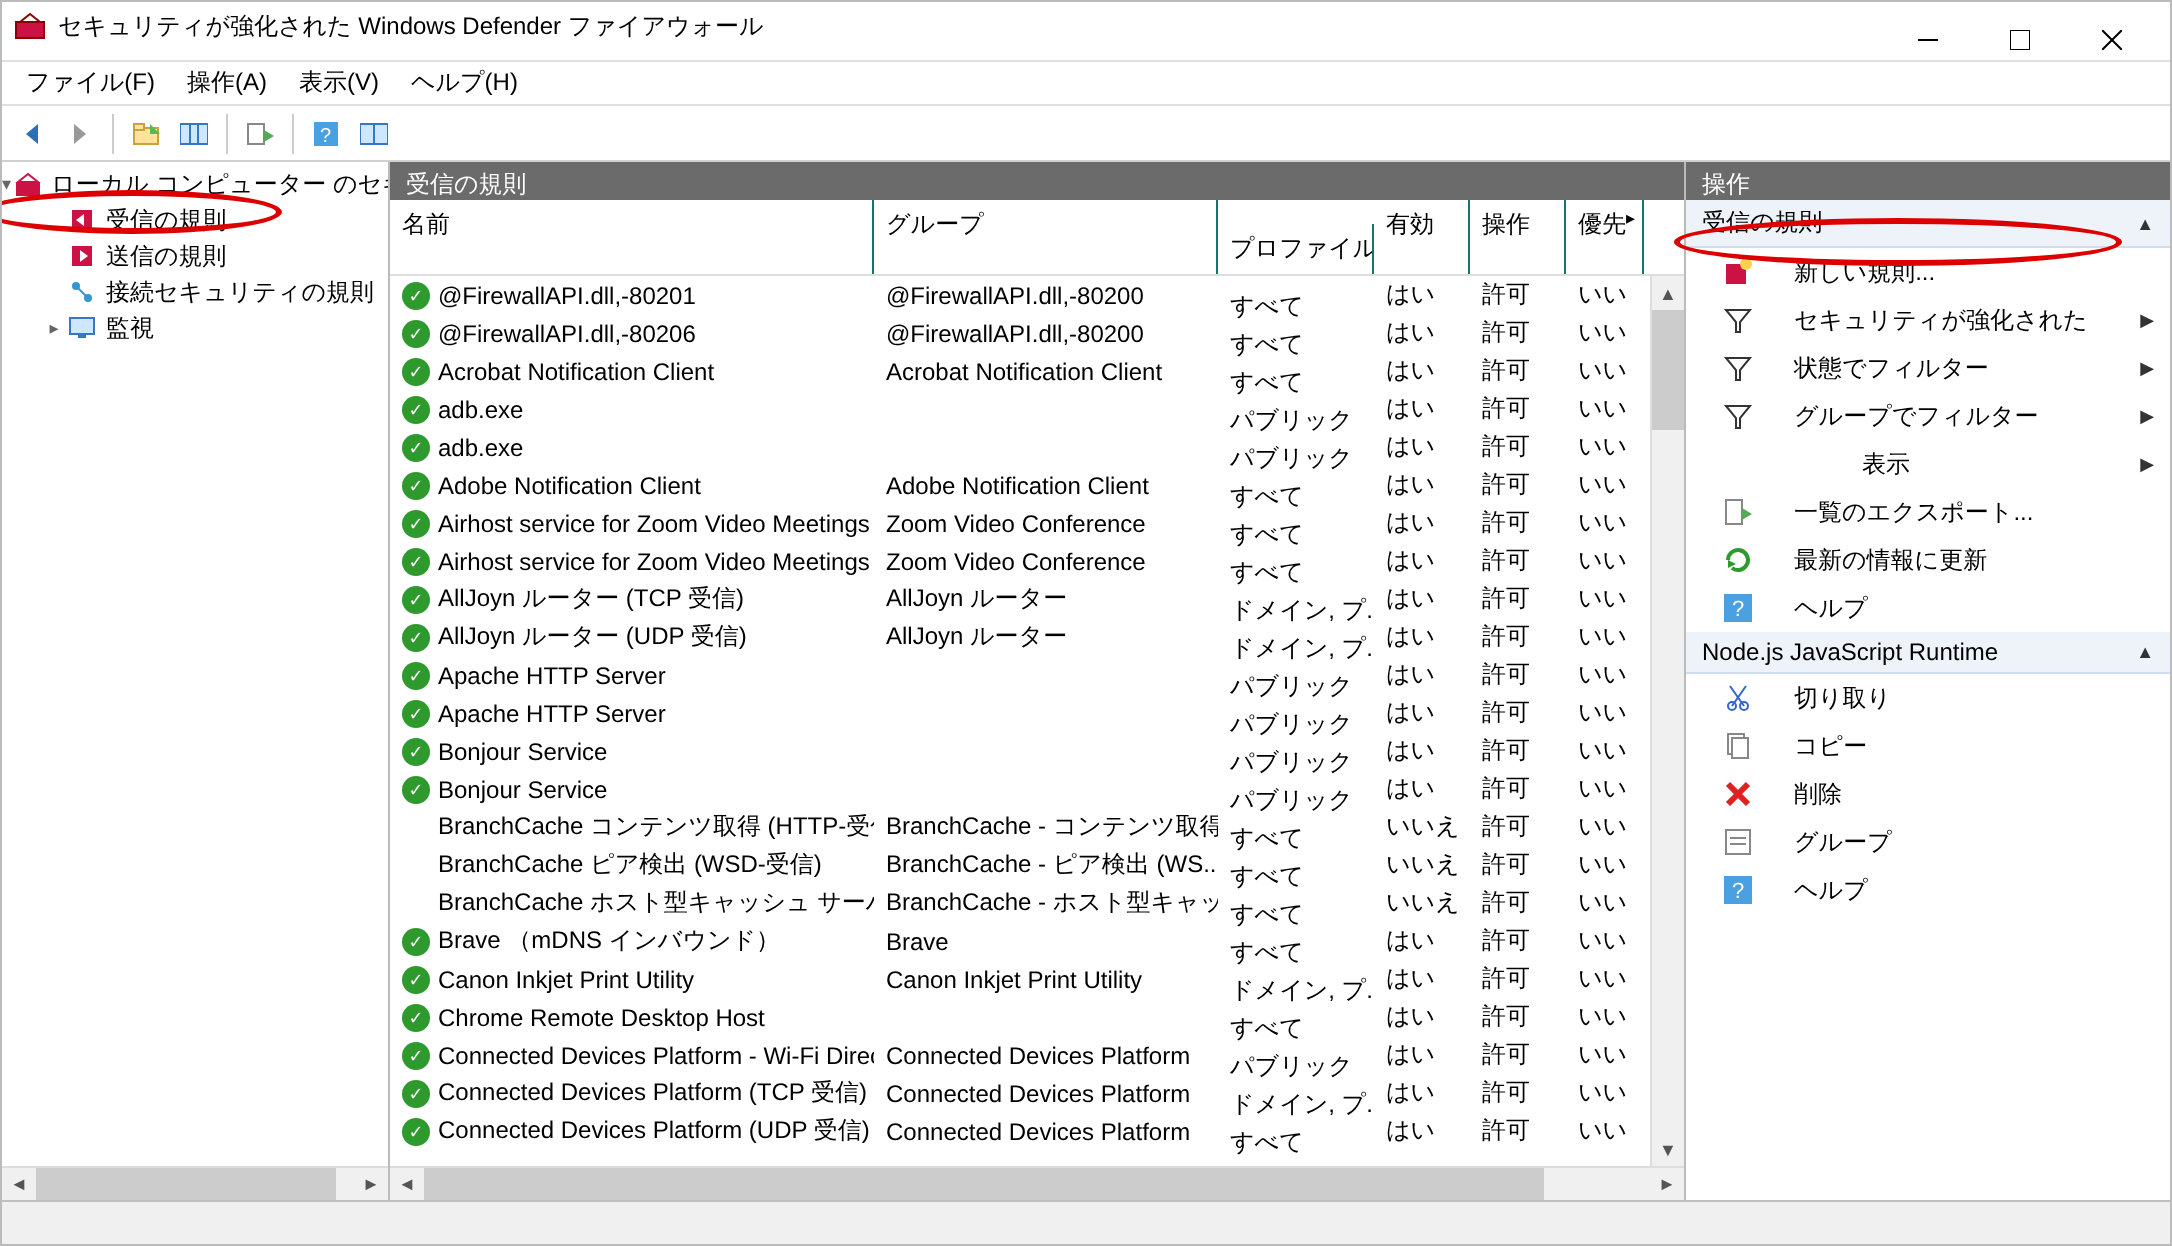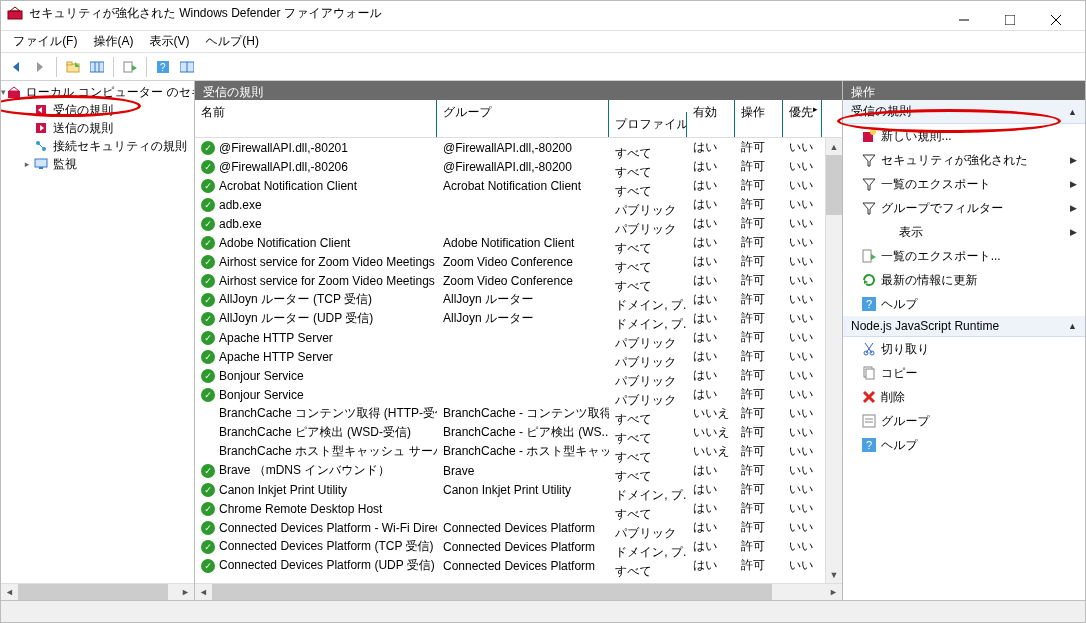--- a/index.html
+++ b/index.html
@@ -59,23 +59,23 @@
 .scrollh .sbtn { width: 17px; display: flex; align-items: center; justify-content: center; cursor: pointer; color: #555; font-size: 9px; }
 .scrollh .strack { flex: 1; position: relative; }
 .scrollh .sthumb { position: absolute; top: 0; bottom: 0; left: 0; width: 120px; background: #ccc; }
 .listbody { display: flex; flex: 1; overflow: hidden; }
 
 
 .actcol { width: 242px; display: flex; flex-direction: column; background: #fff; position: relative; }
 .acthdr { background: #6b6b6b; color: #fff; padding: 3px 8px; height: 19px; }
 .actgrp { background: #eef3fa; border-bottom: 1px solid #d0ddf0; padding: 3px 8px; display: flex; align-items: center; justify-content: space-between; font-size: 12px; }
 .actgrp .collapse { font-size: 9px; color: #333; cursor: pointer; }
-.actitem { display: flex; align-items: center; height: 24px; padding: 0 8px 0 18px; cursor: pointer; gap: 4px; }
+.actitem { display: flex; align-items: center; height: 24px; padding: 0 8px 0 18px; cursor: pointer; gap: 20px; }
 .actitem .aicon { width: 16px; height: 16px; display: flex; align-items: center; justify-content: center; flex-shrink: 0; }
-.actitem.indent { padding-left: 36px; }
+.actitem.indent { padding-left: 36px; margin-left: 16px; }
 #oval2 { position: absolute; top: 28px; left: -6px; width: 224px; height: 24px; border: 3px solid #d00; border-radius: 50%/50%; pointer-events: none; }
 
 
 .statusbar { height: 22px; border-top: 1px solid #c0c0c0; background: #f0f0f0; }
 
 
 svg { display: block; }
 </style>
 </head>
 <body>
@@ -547,21 +547,21 @@
           </span>
           <span>セキュリティが強化された</span>
           <span style="margin-left:auto;font-size:9px;color:#333">▶</span>
         </div>
         <div class="actitem">
           <span class="aicon">
             <svg width="16" height="16">
               <polygon points="2,3 14,3 9,9 9,14 7,14 7,9" fill="none" stroke="#333"></polygon>
             </svg>
           </span>
-          <span>一覧のエクスポート</span>
+          <span>状態でフィルター</span>
           <span style="margin-left:auto;font-size:9px;color:#333">▶</span>
         </div>
         <div class="actitem">
           <span class="aicon">
             <svg width="16" height="16">
               <polygon points="2,3 14,3 9,9 9,14 7,14 7,9" fill="none" stroke="#333"></polygon>
             </svg>
           </span>
           <span>グループでフィルター</span>
           <span style="margin-left:auto;font-size:9px;color:#333">▶</span>

